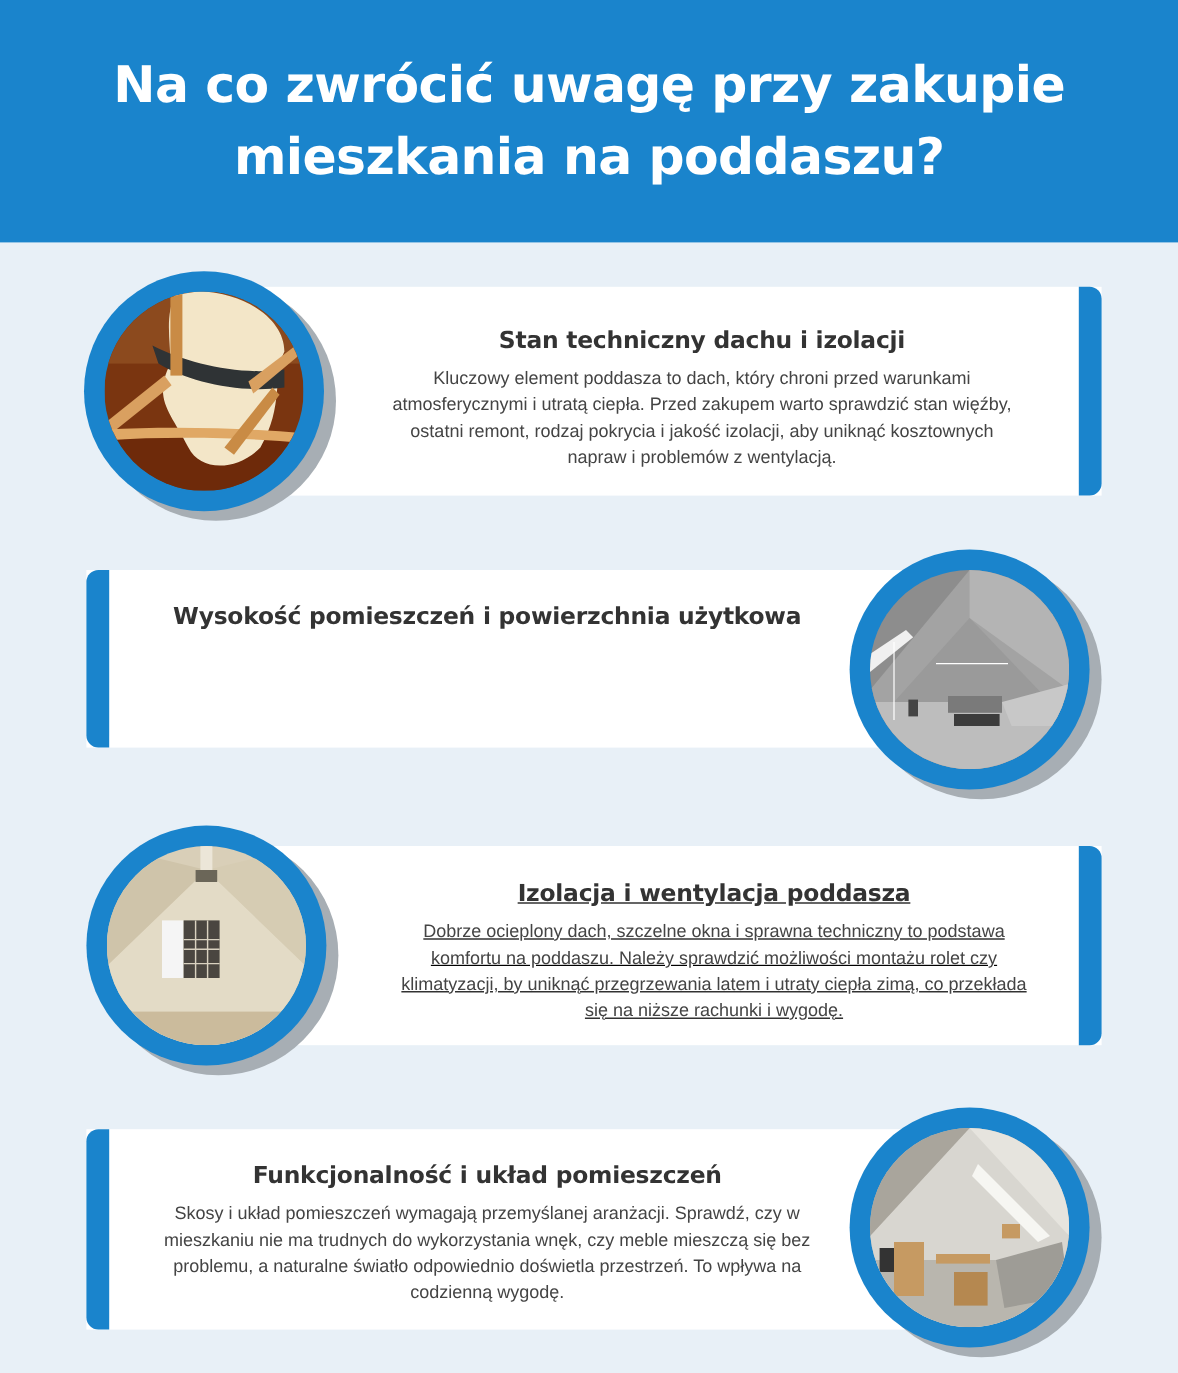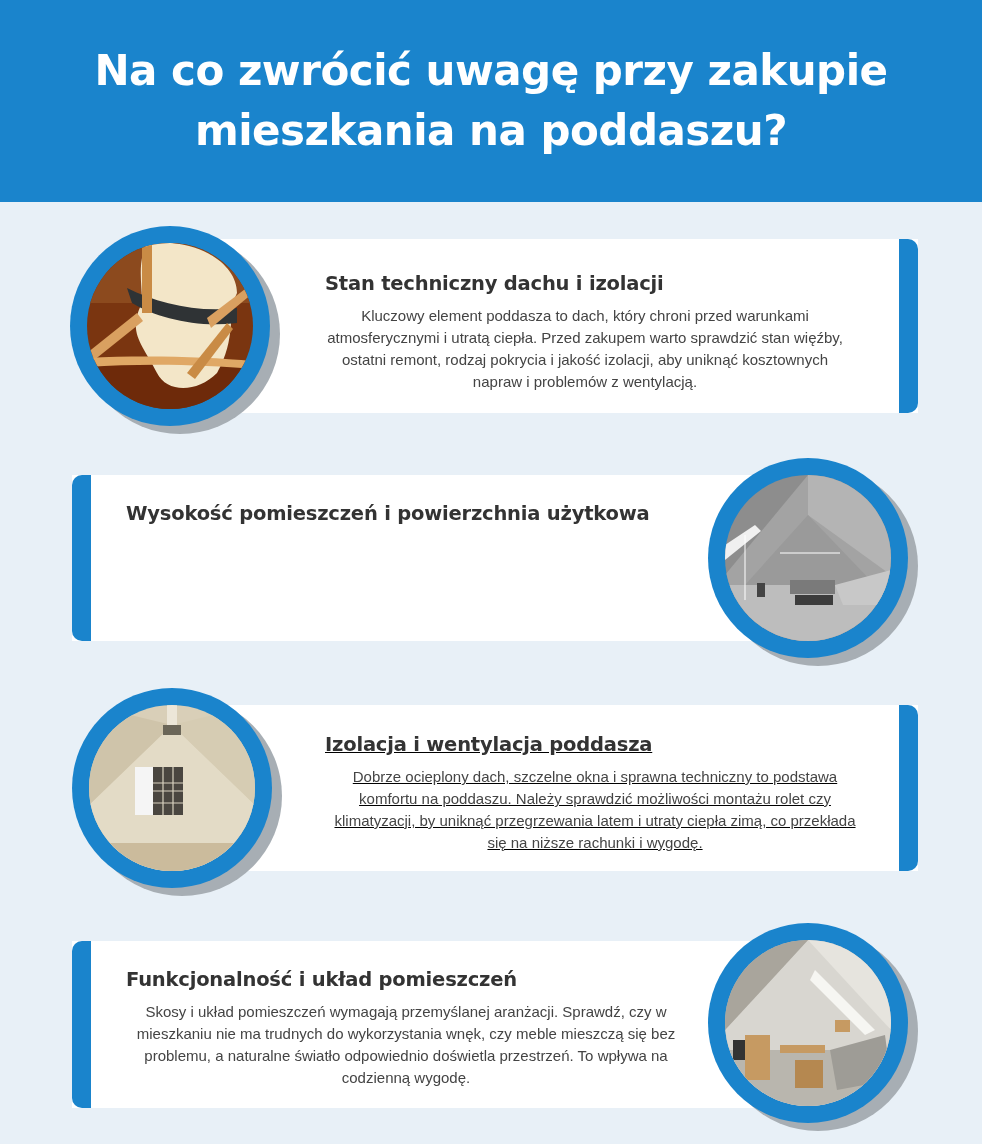--- a/index.html
+++ b/index.html
@@ -36,20 +36,21 @@
   .card.left-bar .bar { left: 0; border-radius: 10px 0 0 10px; }
   .card .content { position: absolute; }
   .card h2 {
     font-family: "DejaVu Sans", sans-serif;
     font-weight: bold;
     font-size: 19.5px;
     color: #333333;
     line-height: 26px;
     margin-bottom: 8px;
     letter-spacing: -0.2px;
+    text-align: center;
   }
   .card p {
     font-family: "Liberation Sans", sans-serif;
     font-size: 15px;
     line-height: 22px;
     color: #444444;
     text-align: center;
   }
   .circle-wrap {
     position: absolute; width: 200px; height: 200px;
@@ -97,21 +98,21 @@
         <rect x="55" y="0" width="10" height="70" fill="#c98b45"></rect>
         <path d="M0 110 L50 70 L56 78 L6 118Z" fill="#d9a060"></path>
         <path d="M120 75 L166 40 L166 50 L124 85Z" fill="#d9a060"></path>
         <path d="M0 115 C60 112 120 114 166 118 L166 126 C120 122 60 120 0 124Z" fill="#e0a865"></path>
         <path d="M100 130 L140 80 L146 86 L108 136Z" fill="#c98b45"></path>
       </svg>
     </div>
   </div>
 </div>
 
-<div class="card left-bar" style="left:72px; top:475px; width:690px; height:166px;">
+<div class="card left-bar" style="left:72px; top:475px; width:690px; height:148px;">
   <div class="bar"></div>
   <div class="content" style="left:54px; top:26px; width:560px;">
     <h2>Wysokość pomieszczeń i powierzchnia użytkowa</h2>
   </div>
 </div>
 <div class="circle-wrap" style="left:708px; top:458px;">
   <div class="circle-shadow"></div>
   <div class="circle">
     <div class="photo">
       <svg viewBox="0 0 166 166">

